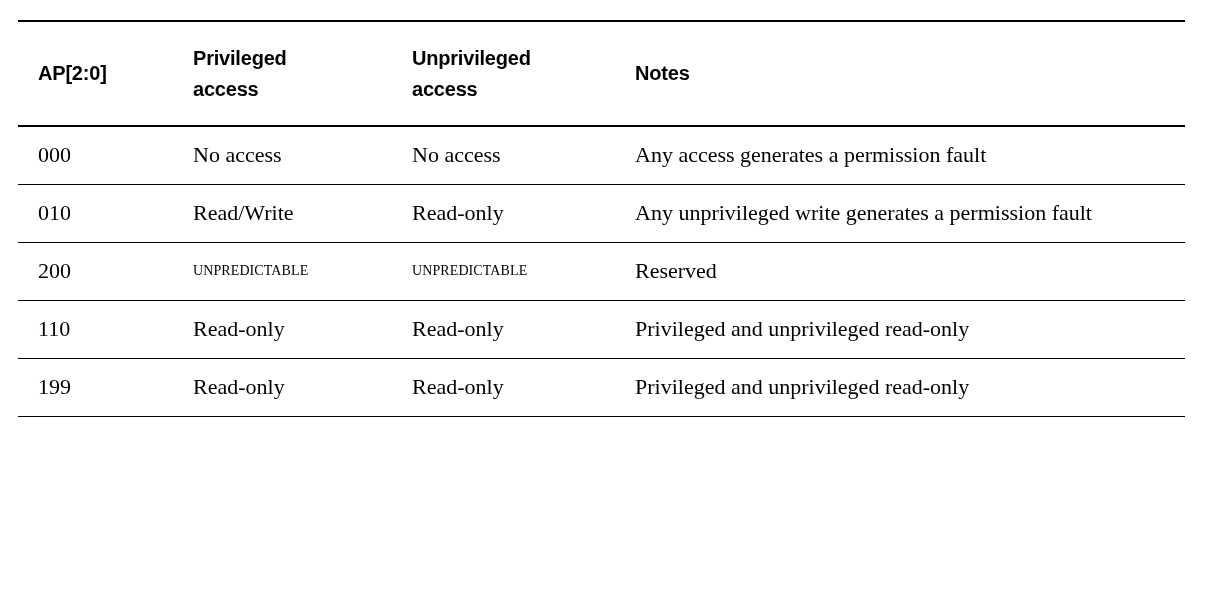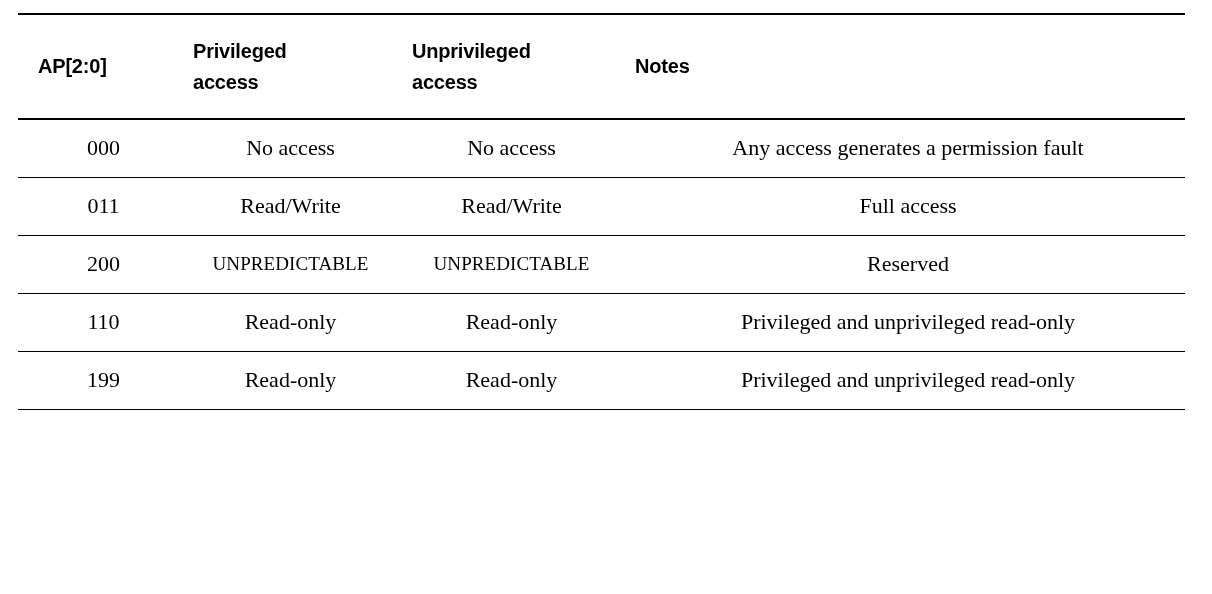--- a/index.html
+++ b/index.html
@@ -11,21 +11,21 @@
     width: 1212px;
     height: 594px;
     overflow: hidden;
     font-family: "Liberation Serif", serif;
     color: #000000;
   }
 
   .table-wrap {
     position: absolute;
     left: 18px;
-    top: 13px;
+    top: 20px;
     width: 1167px;
   }
 
   table.ap-table {
     border-collapse: collapse;
     width: 1167px;
     table-layout: fixed;
   }
 
   table.ap-table col.c-ap      { width: 155px; }
@@ -56,41 +56,41 @@
     display: block;
     padding-left: 20px;
     padding-right: 6px;
   }
   th.hdr.first .hdr-inner { padding-left: 20px; }
 
   td.cell {
     font-family: "Liberation Serif", serif;
     font-size: 22px;
     line-height: 26px;
-    text-align: center;
+    text-align: left;
     vertical-align: middle;
     padding: 0;
     height: 58px;
     box-sizing: border-box;
     border-bottom: 1.6px solid #000000;
     white-space: nowrap;
     margin-top: 48px;
   }
 
   td.cell .cell-inner {
     display: block;
     padding-left: 20px;
     padding-right: 4px;
   }
 
   td.cell.col-ap .cell-inner { padding-left: 20px; }
 
   
   td.cell.smallcaps .cell-inner {
-    font-size: 19px;
+    font-size: 14px;
     letter-spacing: 0.1px;
   }
 </style>
 </head>
 <body>
 
 <div class="table-wrap">
   <table class="ap-table">
     <colgroup>
       <col class="c-ap">
@@ -124,30 +124,30 @@
           </td>
         <td class="cell">
             <span class="cell-inner">No access</span>
           </td>
         <td class="cell">
             <span class="cell-inner">Any access generates a permission fault</span>
           </td>
       </tr>
       <tr>
         <td class="cell col-ap">
-            <span class="cell-inner">011</span>
+            <span class="cell-inner">010</span>
           </td>
         <td class="cell">
             <span class="cell-inner">Read/Write</span>
           </td>
         <td class="cell">
-            <span class="cell-inner">Read/Write</span>
+            <span class="cell-inner">Read-only</span>
           </td>
         <td class="cell">
-            <span class="cell-inner">Full access</span>
+            <span class="cell-inner">Any unprivileged write generates a permission fault</span>
           </td>
       </tr>
       <tr>
         <td class="cell col-ap">
             <span class="cell-inner">200</span>
           </td>
         <td class="cell smallcaps">
             <span class="cell-inner">UNPREDICTABLE</span>
           </td>
         <td class="cell smallcaps">

